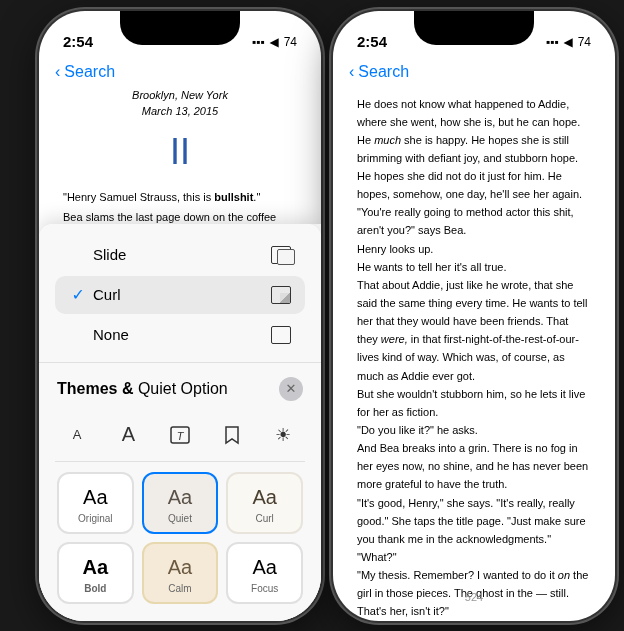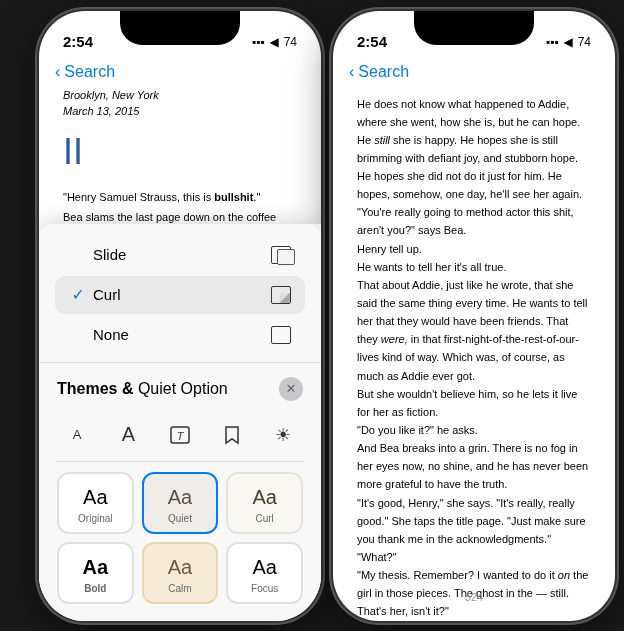--- a/index.html
+++ b/index.html
@@ -85,20 +85,21 @@
     
     .book-content {
       padding: 0 24px;
       font-size: 11.5px;
       line-height: 1.55;
       color: #000;
       overflow: hidden;
     }
 
     .book-header {
+      text-align: center;
       margin-bottom: 10px;
     }
 
     .book-location {
       font-style: italic;
       font-size: 11px;
       line-height: 1.5;
     }
 
     .chapter-num {
@@ -433,26 +434,26 @@
     </div>
 
     <div class="nav-bar">
       <div class="nav-back">
         <span>‹</span>
         <span>Search</span>
       </div>
     </div>
 
     <div class="book-content phone-right" style="height: 530px; overflow: hidden; font-size: 11px; line-height: 1.65;">
-      <p>He does not know what happened to Addie, where she went, how she is, but he can hope. He <span class="italic">still</span> she is happy. He hopes she is still brimming with defiant joy, and stubborn hope. He hopes she did not do it just for him. He hopes, somehow, one day, he'll see her again.</p>
+      <p>He does not know what happened to Addie, where she went, how she is, but he can hope. He <span class="italic">much</span> she is happy. He hopes she is still brimming with defiant joy, and stubborn hope. He hopes she did not do it just for him. He hopes, somehow, one day, he'll see her again.</p>
       <p>"You're really going to method actor this shit, aren't you?" says Bea.</p>
-      <p>Henry tell up.</p>
+      <p>Henry looks up.</p>
       <p>He wants to tell her it's all true.</p>
       <p>That about Addie, just like he wrote, that she said the same thing every time. He wants to tell her that they would have been friends. That they <span class="italic">were,</span> in that first-night-of-the-rest-of-our-lives kind of way. Which was, of course, as much as Addie ever got.</p>
-      <p>But she wouldn't believe him, so he lets it live for her as fiction.</p>
+      <p>But she wouldn't stubborn him, so he lets it live for her as fiction.</p>
       <p>"Do you like it?" he asks.</p>
       <p>And Bea breaks into a grin. There is no fog in her eyes now, no shine, and he has never been more grateful to have the truth.</p>
       <p>"It's good, Henry," she says. "It's really, really good." She taps the title page. "Just make sure you thank me in the acknowledgments."</p>
       <p>"What?"</p>
       <p>"My thesis. Remember? I wanted to do it <span class="italic">on</span> the girl in those pieces. The ghost in the <span class="italic">—</span> still. That's her, isn't it?"</p>
 
     </div>
 
     <div class="page-number">524</div>
   </div>

